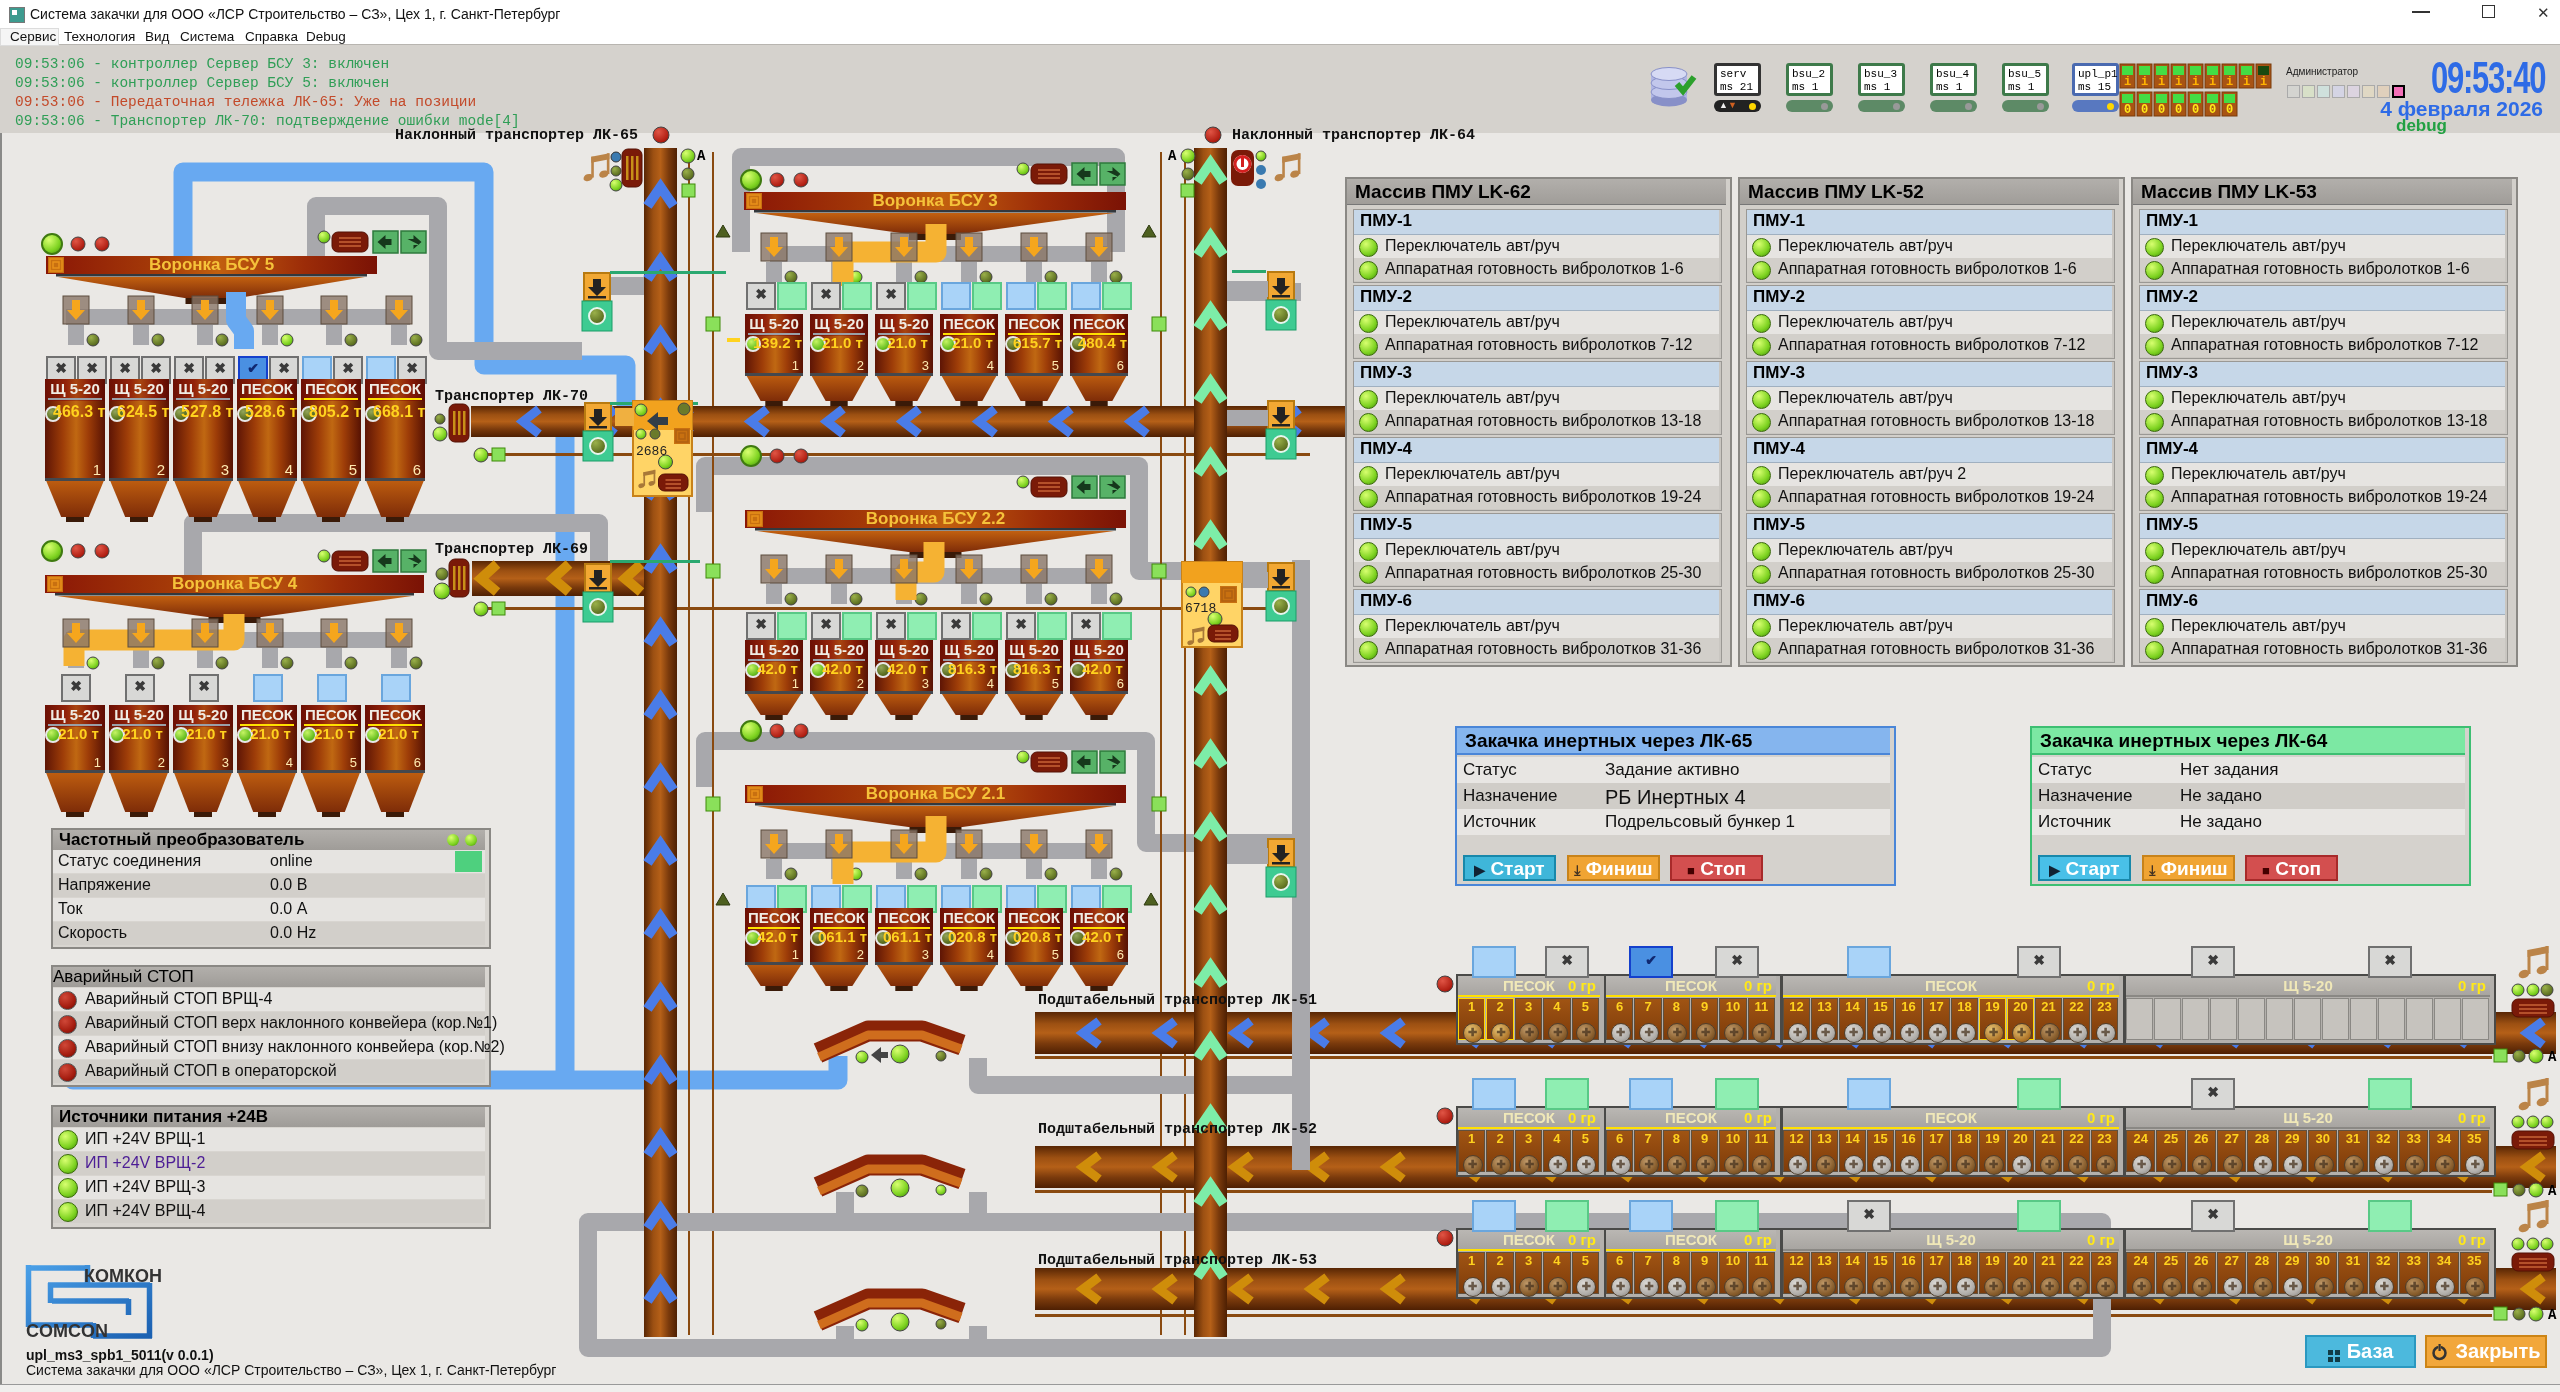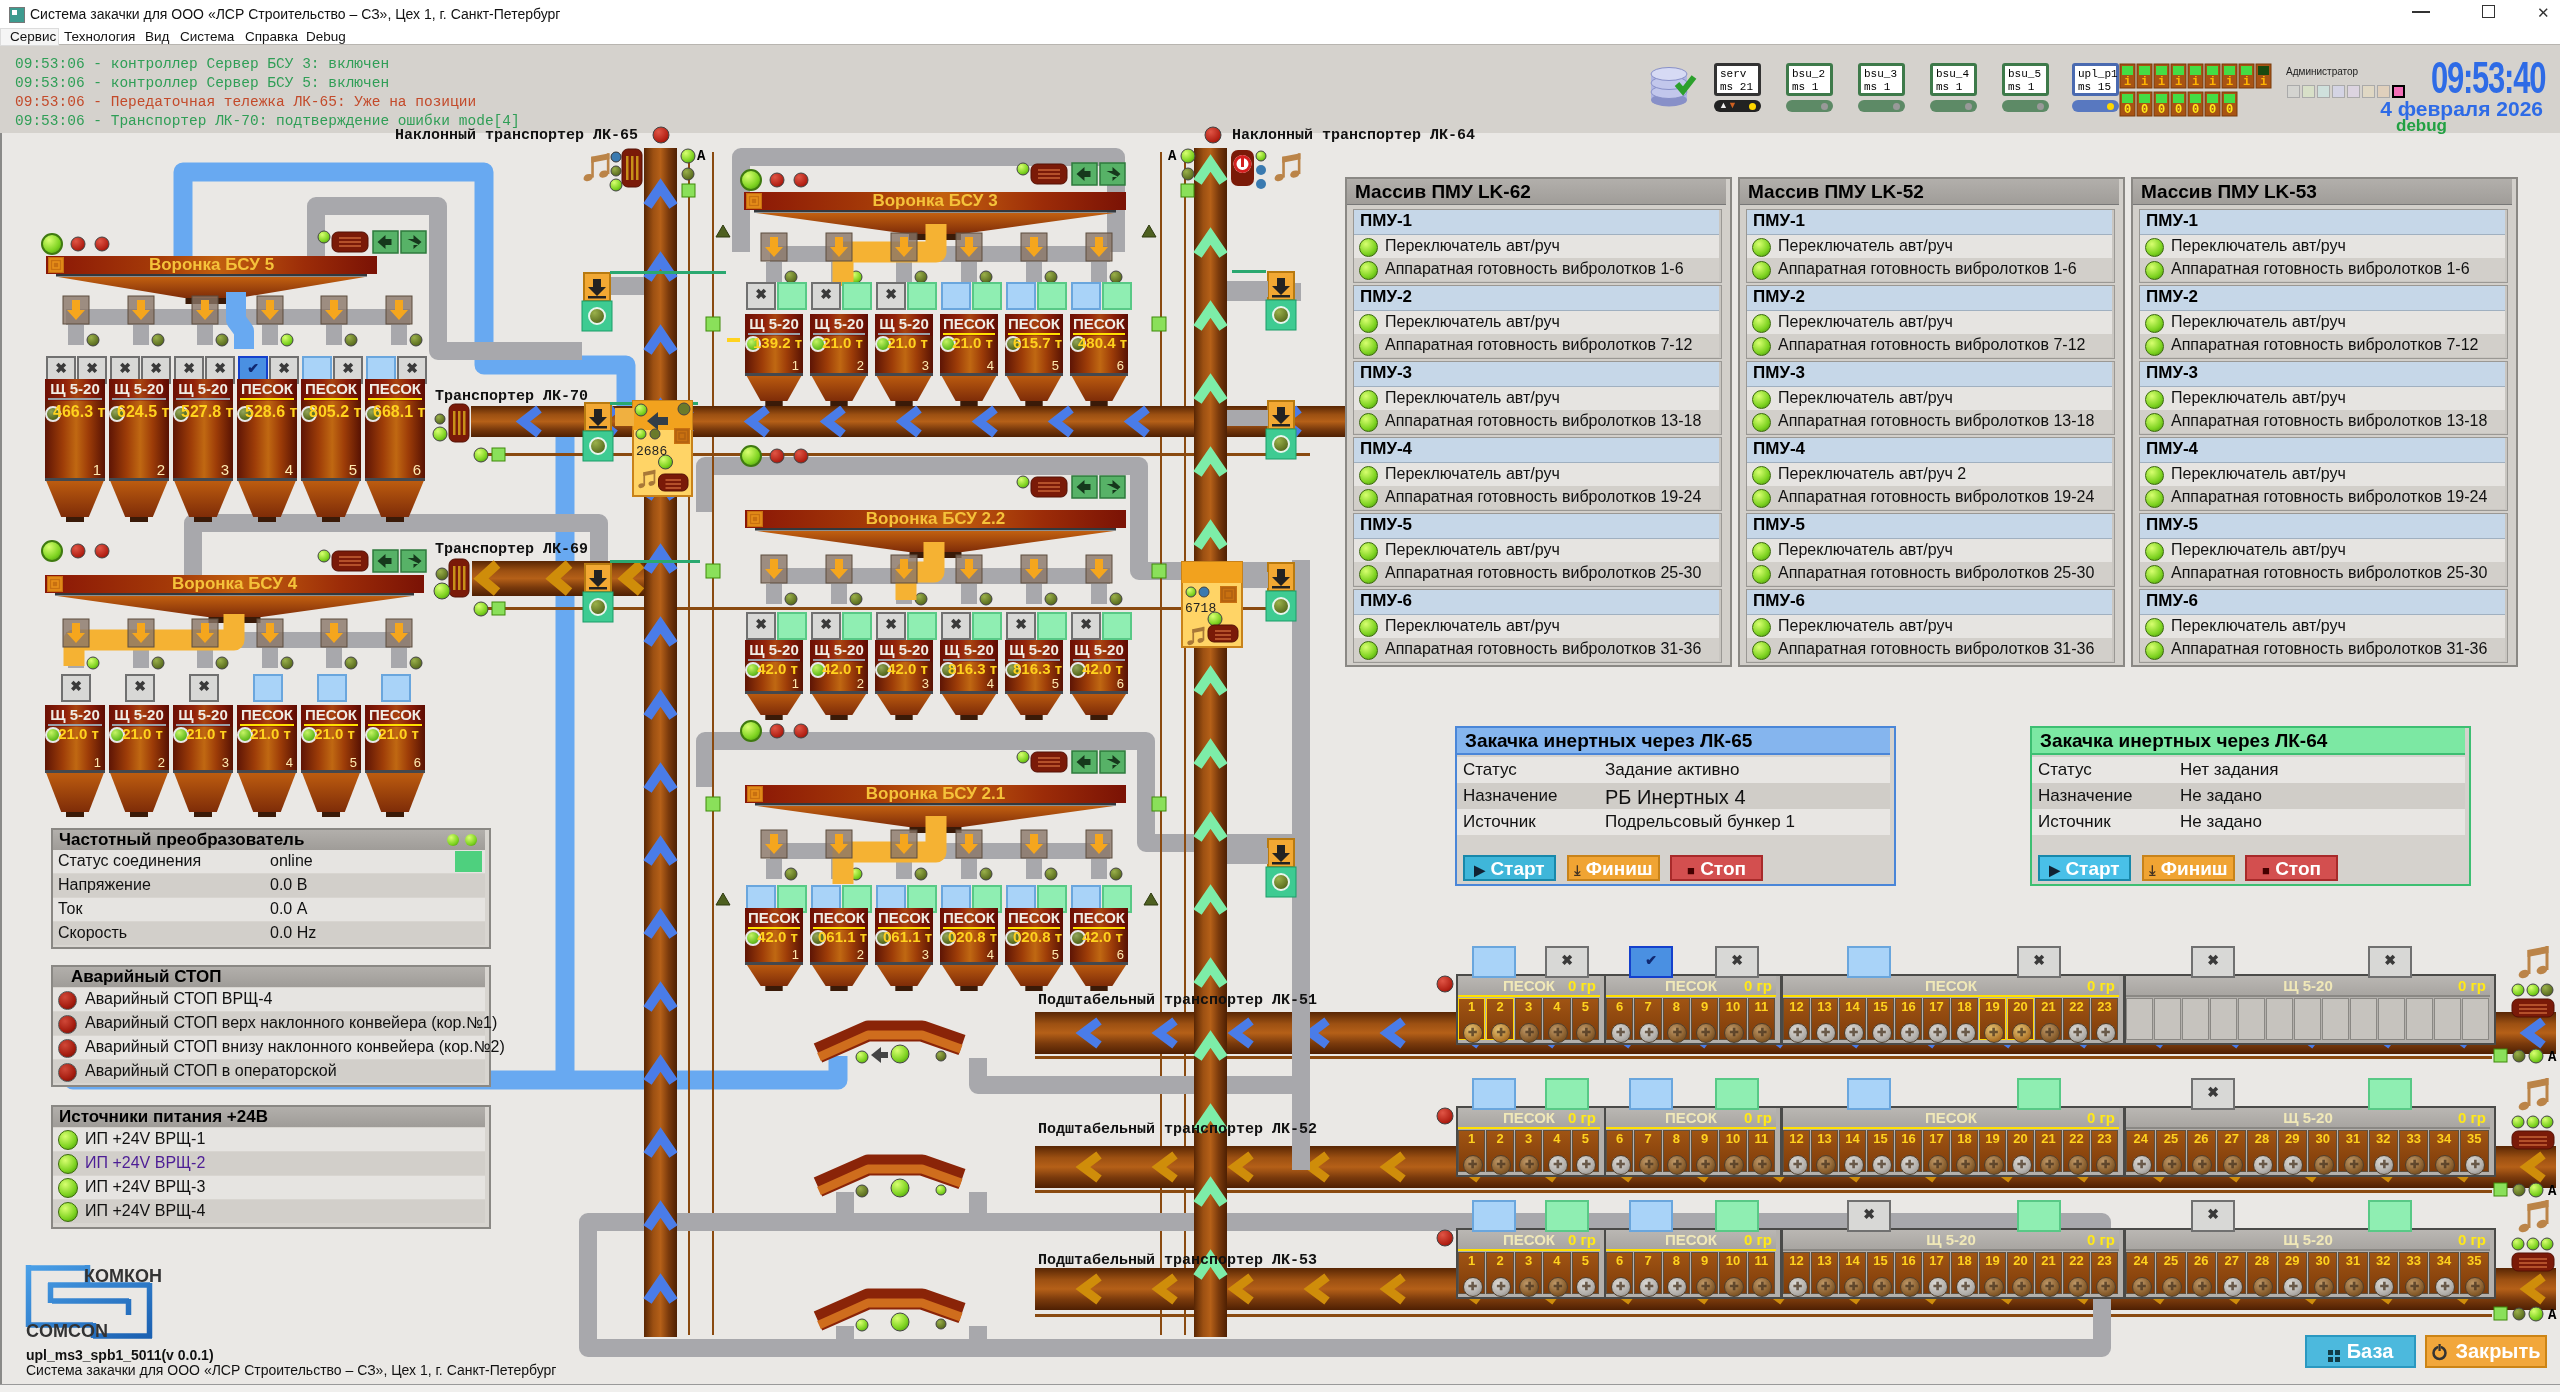--- a/index.html
+++ b/index.html
@@ -1273,21 +1273,21 @@
 <div style="left:58px;top:876px;width:220px;height:19px;font-size:16px;color:#111;">Напряжение</div>
 <div style="left:270px;top:876px;width:160px;height:19px;font-size:16px;color:#111;">0.0 В</div>
 <div style="left:53px;top:898px;width:432px;height:23px;background:#e6e4e1;"></div>
 <div style="left:58px;top:900px;width:220px;height:19px;font-size:16px;color:#111;">Ток</div>
 <div style="left:270px;top:900px;width:160px;height:19px;font-size:16px;color:#111;">0.0 А</div>
 <div style="left:53px;top:922px;width:432px;height:23px;background:#d2cfca;"></div>
 <div style="left:58px;top:924px;width:220px;height:19px;font-size:16px;color:#111;">Скорость</div>
 <div style="left:270px;top:924px;width:160px;height:19px;font-size:16px;color:#111;">0.0 Hz</div>
 <div style="left:455px;top:851px;width:27px;height:21px;background:#4ed07e;"></div>
 <div style="left:51px;top:965px;width:436px;height:118px;background:#d8d5d0;border:2px solid #8a8884;"></div>
-<div style="left:53px;top:967px;width:432px;height:20px;background:linear-gradient(#b2afab,#9f9c98);font-weight:bold;font-size:17px;padding:0 0 0 18px;box-sizing:border-box;">Аварийный СТОП</div>
+<div style="left:53px;top:967px;width:432px;height:20px;background:linear-gradient(#b2afab,#9f9c98);font-weight:normal;font-size:17px;padding:0 0 0 0;box-sizing:border-box;">Аварийный СТОП</div>
 <div style="left:53px;top:988px;width:432px;height:23px;background:#e6e4e1;"></div>
 <div style="left:58px;top:991px;width:17px;height:17px;border-radius:50%;background:radial-gradient(circle at 35% 30%,#d04838,#a51d10 60%,#640a04);border:1px solid #555;"></div>
 <div style="left:85px;top:990px;width:400px;height:19px;font-size:16px;color:#111;white-space:nowrap;">Аварийный СТОП ВРЩ-4</div>
 <div style="left:53px;top:1012px;width:432px;height:23px;background:#d2cfca;"></div>
 <div style="left:58px;top:1015px;width:17px;height:17px;border-radius:50%;background:radial-gradient(circle at 35% 30%,#d04838,#a51d10 60%,#640a04);border:1px solid #555;"></div>
 <div style="left:85px;top:1014px;width:400px;height:19px;font-size:16px;color:#111;white-space:nowrap;">Аварийный СТОП верх наклонного конвейера (кор.№1)</div>
 <div style="left:53px;top:1036px;width:432px;height:23px;background:#e6e4e1;"></div>
 <div style="left:58px;top:1039px;width:17px;height:17px;border-radius:50%;background:radial-gradient(circle at 35% 30%,#d04838,#a51d10 60%,#640a04);border:1px solid #555;"></div>
 <div style="left:85px;top:1038px;width:400px;height:19px;font-size:16px;color:#111;white-space:nowrap;">Аварийный СТОП внизу наклонного конвейера (кор.№2)</div>
 <div style="left:53px;top:1060px;width:432px;height:23px;background:#d2cfca;"></div>

